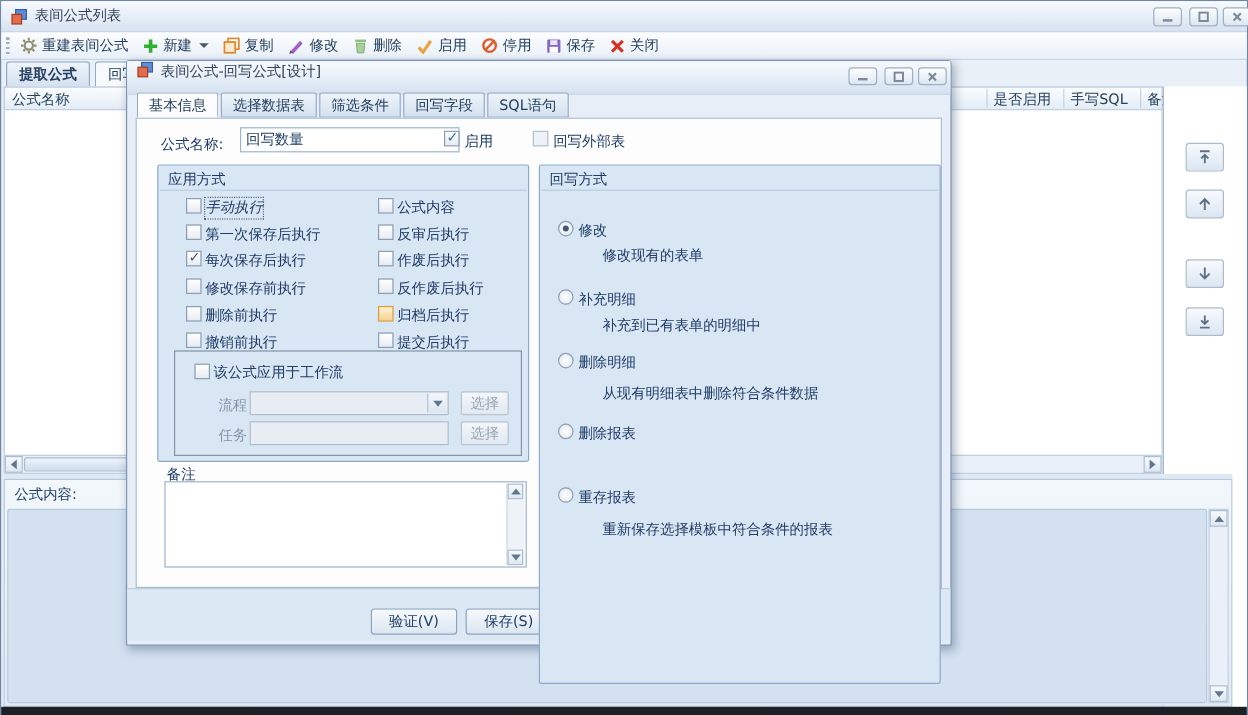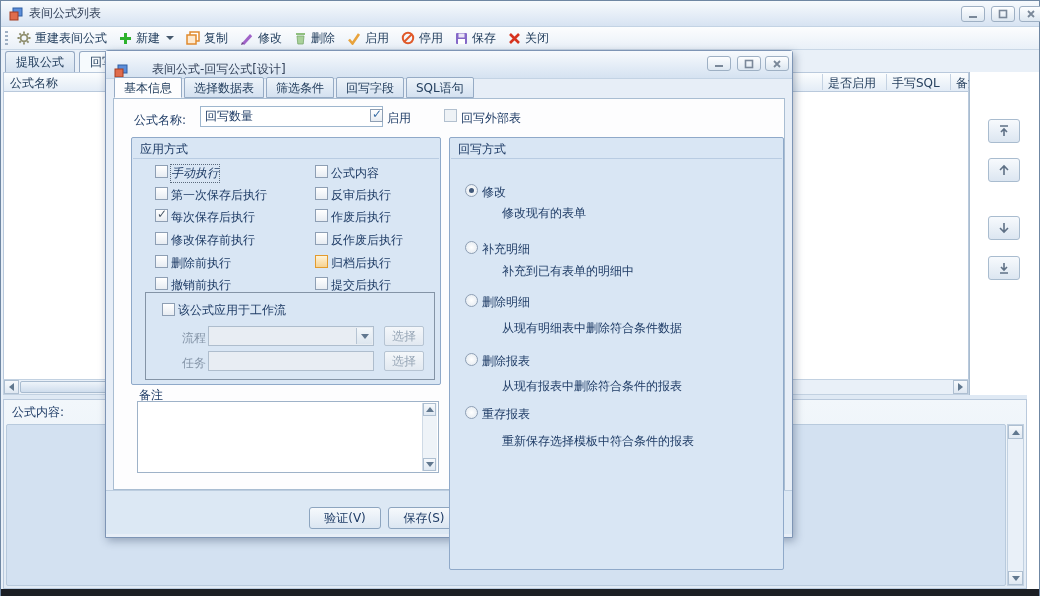--- a/index.html
+++ b/index.html
@@ -69,21 +69,21 @@
     background:#d3e1f1; border:1px solid #b8cadd; border-radius:2px; }
   .bp-vscroll { position:absolute; right:2px; top:24px; width:17px; bottom:2px;
     background:#e9f0f8; border:1px solid #c2d1e1; }
   .bottomedge { position:absolute; left:0; right:0; top:588px; height:8px; background:#1c1f24; }
   
   .dialog { position:absolute; left:105px; top:50px; width:688px; height:488px;
     background:#e7eef7; border:1px solid #7e95b5; border-radius:3px 3px 0 0;
     box-shadow:2px 3px 8px rgba(30,50,80,.35); }
   .dlg-title { position:absolute; left:0; top:0; right:0; height:28px;
     background:linear-gradient(#f7fafd,#d5e2f1); border-bottom:1px solid #c3d3e4;
-    display:flex; align-items:flex-end; padding-left:8px;gap:18px; }
+    display:flex; align-items:flex-start; padding-left:8px; }
   .dlg-title .ttext { margin-left:6px; color:#33425a; }
   .dlg-tabs { position:absolute; left:8px; top:26px; height:21px; display:flex; }
   .dtab { height:21px; line-height:20px; padding:0 9px; margin-right:2px; color:#25405f;
     background:linear-gradient(#eef4fa,#d4e1f0); border:1px solid #96abc5;
     border-radius:2px 2px 0 0; position:relative; }
   .dtab.active { background:#fdfdfe; border-bottom-color:#fdfdfe; z-index:3; }
   .dlg-page { position:absolute; left:7px; top:47px; width:672px; height:392px;
     background:#fdfdfe; border:1px solid #a9bdd2; z-index:2; }
   .lbl { position:absolute; white-space:nowrap; color:#1f3c66; }
   .textbox { position:absolute; background:#fff; border:1px solid #9eb6ce;
@@ -208,21 +208,21 @@
       <span>保存</span>
     </span>
     <span class="tbi">
       <svg width="13" height="13">
         <path d="M2 2 L11 11 M11 2 L2 11" stroke="#d6331f" stroke-width="2.6"></path>
       </svg>
       <span>关闭</span>
     </span>
   </div>
 
-  <div class="mtab" style="left:4px;">
+  <div class="mtab" style="left:4px;font-weight:bold;">
     <span>提取公式</span>
   </div>
   <div class="mtab active" style="left:78px;">
     <span>回写公式</span>
   </div>
 
   <div class="listheader">
     <span class="hcell" style="left:6px;">公式名称</span>
     <span class="hsep" style="left:818px;"></span>
     <span class="hcell" style="left:824px;">是否启用</span>
@@ -395,21 +395,20 @@
       <span class="rad" style="left:15px;top:103px;"></span>
       <span class="lbl" style="left:32px;top:103px;">补充明细</span>
       <span class="lbl" style="left:52px;top:125px;">补充到已有表单的明细中</span>
 
       <span class="rad" style="left:15px;top:156px;"></span>
       <span class="lbl" style="left:32px;top:156px;">删除明细</span>
       <span class="lbl" style="left:52px;top:182px;text-align:center;">从现有明细表中删除符合条件数据</span>
 
       <span class="rad" style="left:15px;top:215px;"></span>
       <span class="lbl" style="left:32px;top:215px;">删除报表</span>
-      <span class="lbl" style="left:52px;top:240px;">从现有报表中删除符合条件的报表</span>
 
       <span class="rad" style="left:15px;top:268px;"></span>
       <span class="lbl" style="left:32px;top:268px;">重存报表</span>
       <span class="lbl" style="left:52px;top:295px;">重新保存选择模板中符合条件的报表</span>
     </div>
   </div>
 
   <div class="footer">
     <div class="btn" style="left:203px;top:16px;">验证(V)</div>
     <div class="btn" style="left:282px;top:16px;">保存(S)</div>

